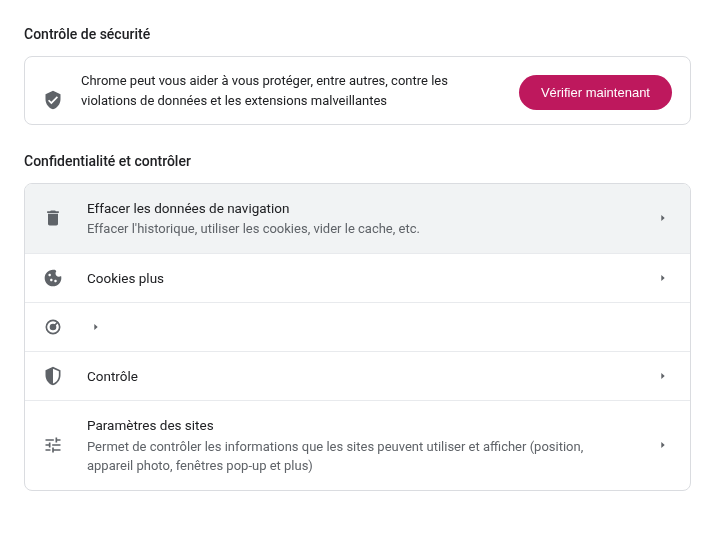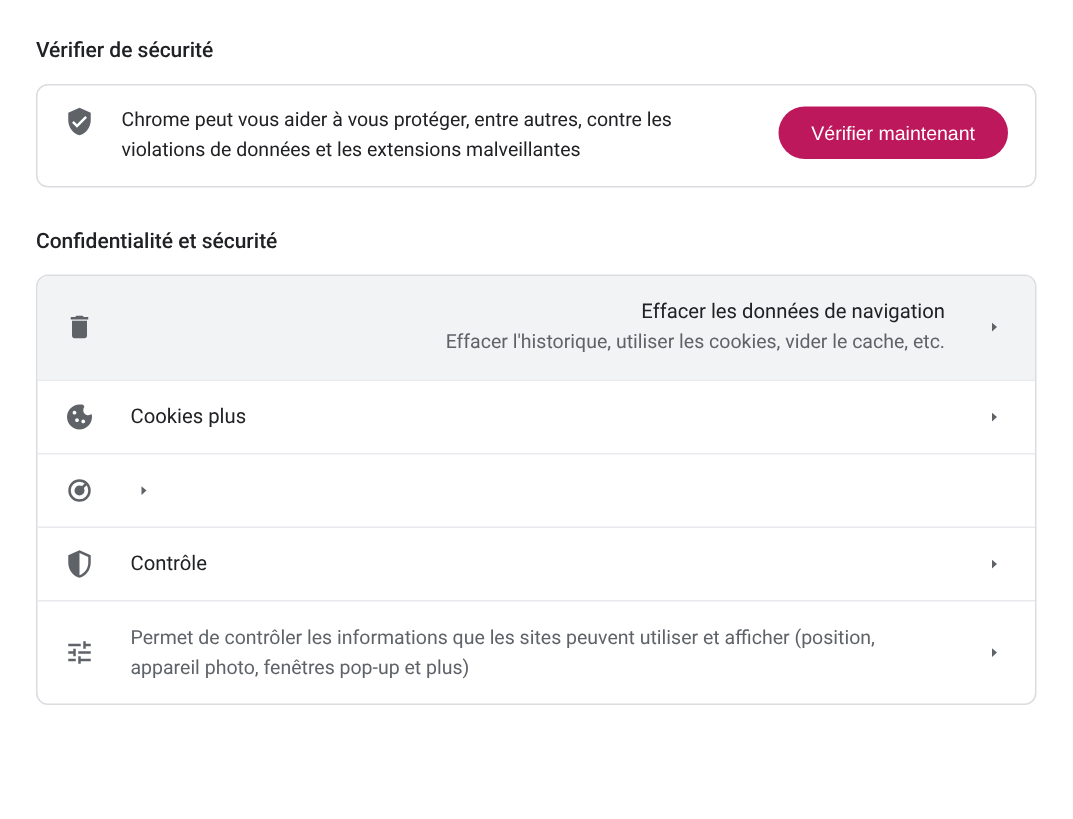--- a/index.html
+++ b/index.html
@@ -19,21 +19,21 @@
     }
     .card {
       border: 1px solid #dadce0;
       border-radius: 8px;
       background: #fff;
       margin-bottom: 28px;
       overflow: hidden;
     }
     .safety-row {
       display: flex;
-      align-items: flex-start;
+      align-items: flex-end;
       padding: 14px 18px;
       gap: 18px;
     }
     .safety-text {
       flex: 1;
       font-size: 13px;
       color: #202124;
       line-height: 1.5;
     }
     .btn-primary {
@@ -48,21 +48,21 @@
       white-space: nowrap;
     }
     .list-row {
       display: flex;
       align-items: center;
       padding: 14px 18px;
       gap: 24px;
       cursor: pointer;
       border-top: 1px solid #e8eaed;
     }
-    .list-row:first-child { border-top: none; text-align: right; }
+    .list-row:first-child { border-top: none; }
     .list-row.highlight { background: #f1f3f4; }
     .row-icon {
       width: 20px;
       height: 20px;
       display: flex;
       align-items: center;
       justify-content: center;
       flex-shrink: 0;
       color: #5f6368;
     }
@@ -86,35 +86,35 @@
       align-items: center;
       justify-content: center;
       color: #5f6368;
       flex-shrink: 0;
     }
     .chevron svg { width: 10px; height: 10px; }
   </style>
 </head>
 <body>
 
-<div class="section-title">Vérifier de sécurité</div>
+<div class="section-title">Contrôle de sécurité</div>
 
 <div class="card">
   <div class="safety-row">
     <span class="row-icon">
       <svg viewBox="0 0 24 24" fill="#5f6368">
           <path d="M12 1 3 5v6c0 5.55 3.84 10.74 9 12 5.16-1.26 9-6.45 9-12V5l-9-4zm-2 16-4-4 1.41-1.41L10 14.17l6.59-6.59L18 9l-8 8z"></path>
         </svg>
     </span>
     <div class="safety-text">Chrome peut vous aider à vous protéger, entre autres, contre les violations de données et les extensions malveillantes</div>
     <button class="btn-primary">Vérifier maintenant</button>
   </div>
 </div>
 
-<div class="section-title">Confidentialité et sécurité</div>
+<div class="section-title">Confidentialité et contrôler</div>
 
 <div class="card">
 
   <div class="list-row highlight">
     <span class="row-icon">
       <svg viewBox="0 0 24 24" fill="#5f6368">
           <path d="M6 19c0 1.1.9 2 2 2h8c1.1 0 2-.9 2-2V7H6v12zM19 4h-3.5l-1-1h-5l-1 1H5v2h14V4z"></path>
         </svg>
     </span>
     <div class="row-text">
@@ -175,20 +175,21 @@
     </span>
   </div>
 
   <div class="list-row">
     <span class="row-icon">
       <svg viewBox="0 0 24 24" fill="#5f6368">
           <path d="M3 17v2h6v-2H3zM3 5v2h10V5H3zm10 16v-2h8v-2h-8v-2h-2v6h2zM7 9v2H3v2h4v2h2V9H7zm14 4v-2H11v2h10zm-6-4h2V7h4V5h-4V3h-2v6z"></path>
         </svg>
     </span>
     <div class="row-text">
+      <div class="row-title">Paramètres des sites</div>
       <div class="row-sub">Permet de contrôler les informations que les sites peuvent utiliser et afficher (position, appareil photo, fenêtres pop-up et plus)</div>
     </div>
     <span class="chevron">
       <svg viewBox="0 0 24 24" fill="#5f6368">
           <path d="M8 5l8 7-8 7z"></path>
         </svg>
     </span>
   </div>
 
 </div>

